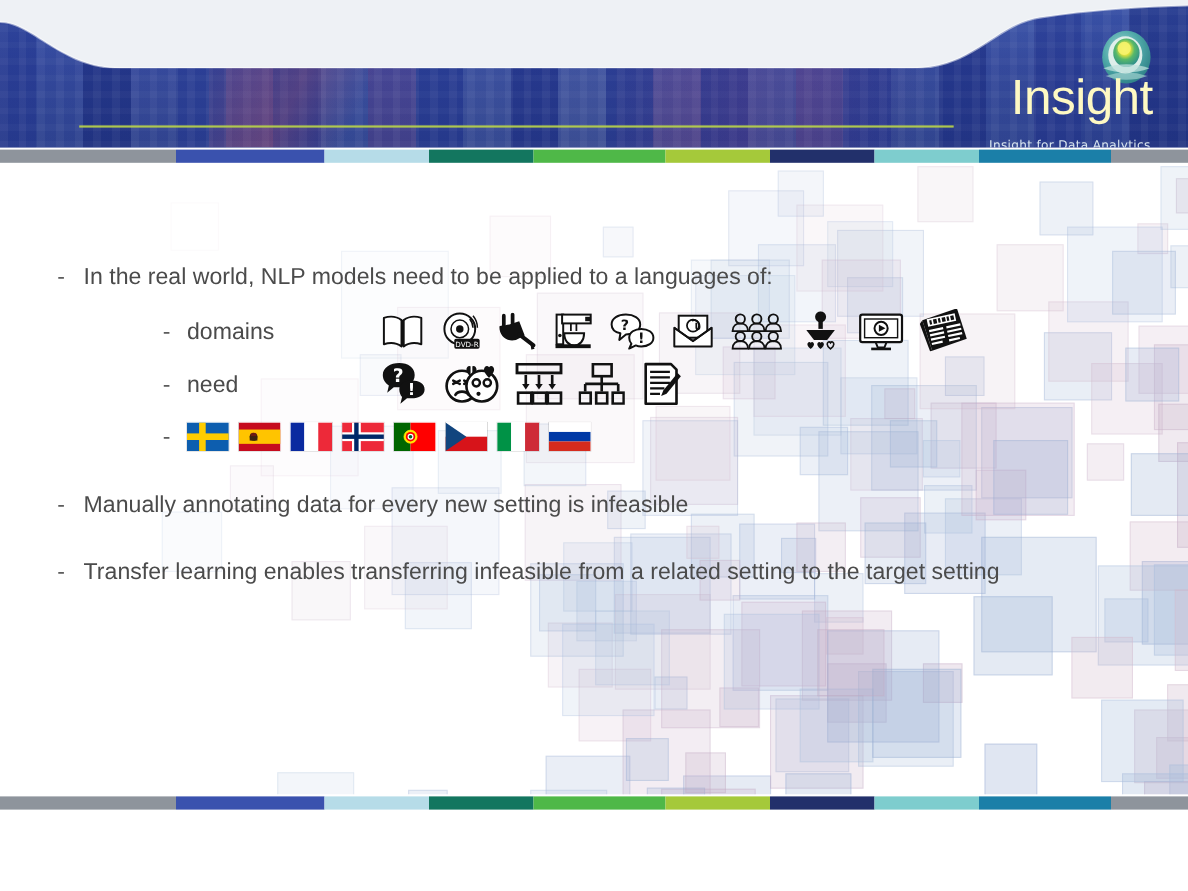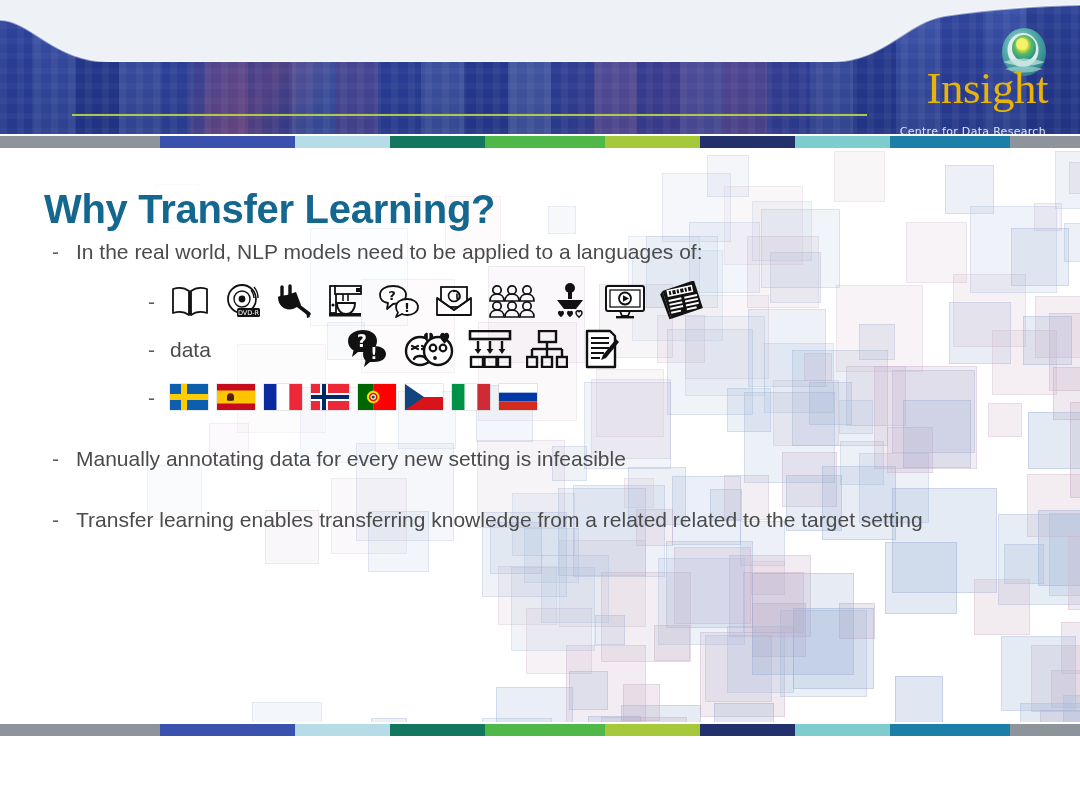--- a/index.html
+++ b/index.html
@@ -32,22 +32,22 @@
   }
   .hdr-tex3{position:absolute;left:190px;top:0;width:200px;height:134px;opacity:.45;
     background:linear-gradient(115deg,rgba(220,80,90,0) 0%,rgba(215,90,100,.55) 45%,rgba(220,80,90,0) 70%);}
   .hdr-tex4{position:absolute;left:560px;top:0;width:330px;height:134px;opacity:.40;
     background:linear-gradient(100deg,rgba(160,70,140,0) 0%,rgba(150,70,135,.5) 40%,rgba(160,70,140,0) 85%);}
   
   .hdr-notch{position:absolute;left:0;top:0;width:1080px;height:62px;}
   .logo-line{position:absolute;left:72px;top:114px;width:795px;height:2px;background:#b9d24a;opacity:.92;}
   .logo-wrap{position:absolute;right:22px;top:22px;width:230px;height:106px;}
   .logo-mark{position:absolute;right:6px;top:0px;width:56px;height:56px;}
-  .logo-text{position:absolute;right:10px;top:44px;color:#eab308;font-size:45px;line-height:45px;
-    font-family:Liberation Serif, serif;font-weight:400;letter-spacing:-.5px;white-space:nowrap;}
+  .logo-text{position:absolute;right:10px;top:44px;color:#fef9c3;font-size:45px;line-height:45px;
+    font-family:Liberation Sans, sans-serif;font-weight:400;letter-spacing:-.5px;white-space:nowrap;}
   .logo-sub{position:absolute;right:12px;top:103px;color:#d9e6ef;font-size:11px;letter-spacing:.3px;
     font-family:"DejaVu Sans",sans-serif;white-space:nowrap;}
 
   
   .strip{position:absolute;left:0;width:1080px;height:12px;display:flex;}
   .strip.top{top:136px;}
   .strip.bottom{top:724px;}
   .strip .seg{height:12px;}
 
   
@@ -270,48 +270,48 @@
           </radialGradient>
         </defs>
         <ellipse cx="28" cy="30" rx="22" ry="24" fill="url(#ringG)"></ellipse>
         <ellipse cx="27" cy="28" rx="15.5" ry="17" fill="#e9f3ef" opacity=".92"></ellipse>
         <ellipse cx="28" cy="26" rx="12" ry="13" fill="url(#sphG)"></ellipse>
         <ellipse cx="26" cy="22" rx="6" ry="6" fill="#f6f36e" opacity=".9"></ellipse>
         <path d="M7,40 Q28,33 49,40 Q28,48 7,40 Z" fill="#bde0dc" opacity=".75"></path>
         <path d="M9,47 Q28,41 47,47 Q28,54 9,47 Z" fill="#9ed0cd" opacity=".7"></path>
       </svg>
       <div class="logo-text">Insight</div>
-      <div class="logo-sub">Centre for Data Research</div>
+      <div class="logo-sub">Insight for Data Analytics</div>
     </div>
   </div>
 
   <div class="strip top" id="stripTop">
       <div class="seg" style="width: 160px; background: rgb(142, 148, 156);"></div>
       <div class="seg" style="width: 135px; background: rgb(58, 82, 174);"></div>
       <div class="seg" style="width: 95px; background: rgb(182, 220, 232);"></div>
       <div class="seg" style="width: 95px; background: rgb(19, 118, 95);"></div>
       <div class="seg" style="width: 120px; background: rgb(79, 184, 72);"></div>
       <div class="seg" style="width: 95px; background: rgb(165, 201, 58);"></div>
       <div class="seg" style="width: 95px; background: rgb(34, 48, 107);"></div>
       <div class="seg" style="width: 95px; background: rgb(126, 205, 206);"></div>
       <div class="seg" style="width: 120px; background: rgb(27, 127, 168);"></div>
       <div class="seg" style="width: 70px; background: rgb(142, 148, 156);"></div>
     </div>
 
-  <h1 class="title">Why Transfer Learning?</h1>
 
   <div class="body">
 
     <div class="bullet lvl1">
       <span class="dash">-</span>
       <span class="btxt">In the real world, NLP models need to be applied to a languages of:</span>
     </div>
 
     <div class="bullet lvl2">
       <span class="dash">-</span>
+      <span class="lbl">domains</span>
       <span class="icon-row">
 
         <svg class="icon" width="40" height="34" viewBox="0 0 40 34">
           <path d="M3,5 C9,3 15,4 19,7 L19,31 C15,28 9,27 3,29 Z" fill="#fff" stroke="#111" stroke-width="1.8" stroke-linejoin="round"></path>
           <path d="M37,5 C31,3 25,4 21,7 L21,31 C25,28 31,27 37,29 Z" fill="#fff" stroke="#111" stroke-width="1.8" stroke-linejoin="round"></path>
           <line x1="20" y1="7" x2="20" y2="31" stroke="#111" stroke-width="1.8"></line>
         </svg>
 
         <svg class="icon" width="38" height="36" viewBox="0 0 38 36">
           <circle cx="18" cy="16" r="14" fill="#fff" stroke="#111" stroke-width="1.8"></circle>
@@ -413,21 +413,21 @@
               <rect x="25" y="24" width="13" height="2"></rect>
                 <rect x="25" y="28" width="10" height="2"></rect>
             </g>
           </g>
         </svg>
       </span>
     </div>
 
     <div class="bullet lvl2">
       <span class="dash">-</span>
-      <span class="lbl">data</span>
+      <span class="lbl">need</span>
       <span class="icon-row">
 
         <svg class="icon" width="44" height="40" viewBox="0 0 44 40">
           <path d="M2,12 C2,5 9,1 17,1 C25,1 31,5 31,12 C31,19 25,23 17,23 L12,23 L6,28 L7.5,21.5 C4.2,19.4 2,16 2,12 Z" fill="#111"></path>
           <text x="16" y="18" font-size="17" fill="#fff" text-anchor="middle" font-family="DejaVu Sans, sans-serif" font-weight="bold">?</text>
           <path d="M17,25 C17,20 22,17 28,17 C35,17 40,20 40,25 C40,30 35,33 28,33 L24,33 L18,38 L19.5,31.8 C18,30 17,27.6 17,25 Z" fill="#111"></path>
           <text x="28" y="30" font-size="15" fill="#fff" text-anchor="middle" font-family="DejaVu Sans, sans-serif" font-weight="bold">!</text>
         </svg>
 
         <svg class="icon" width="50" height="38" viewBox="0 0 50 38">
@@ -552,21 +552,21 @@
       </span>
     </div>
 
     <div class="bullet para">
       <span class="dash">-</span>
       <span class="btxt">Manually annotating data for every new setting is infeasible</span>
     </div>
 
     <div class="bullet para2">
       <span class="dash">-</span>
-      <span class="btxt">Transfer learning enables transferring knowledge from a related related to the target setting</span>
+      <span class="btxt">Transfer learning enables transferring infeasible from a related setting to the target setting</span>
     </div>
   </div>
 
   <div class="strip bottom" id="stripBot">
       <div class="seg" style="width: 160px; background: rgb(142, 148, 156);"></div>
       <div class="seg" style="width: 135px; background: rgb(58, 82, 174);"></div>
       <div class="seg" style="width: 95px; background: rgb(182, 220, 232);"></div>
       <div class="seg" style="width: 95px; background: rgb(19, 118, 95);"></div>
       <div class="seg" style="width: 120px; background: rgb(79, 184, 72);"></div>
       <div class="seg" style="width: 95px; background: rgb(165, 201, 58);"></div>

